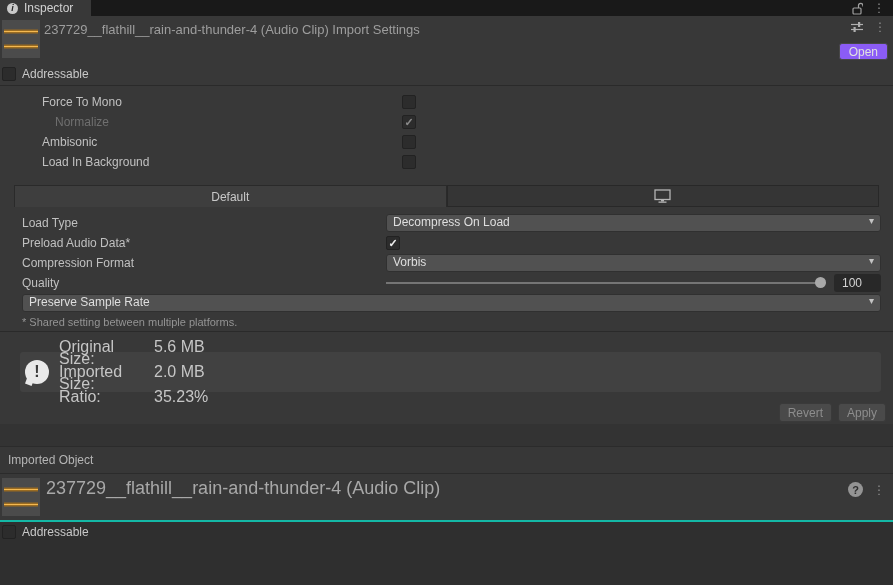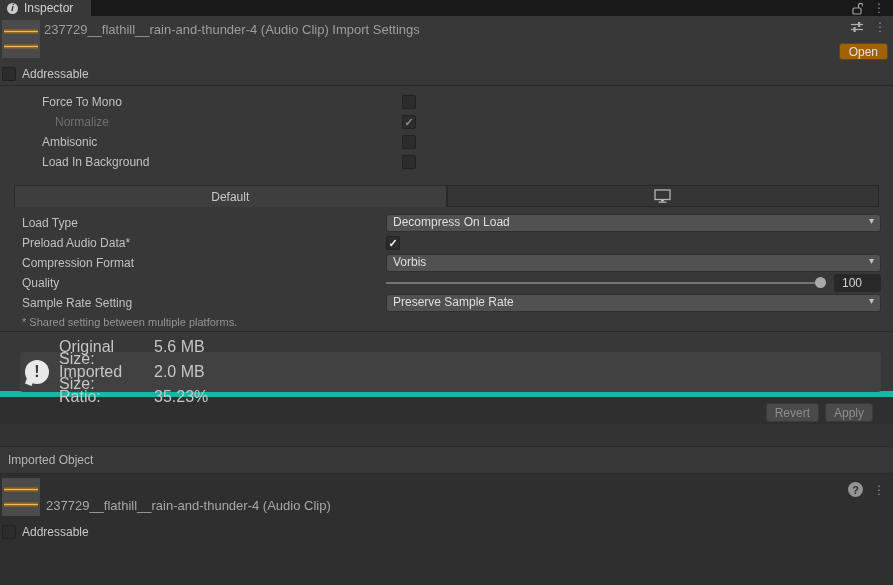--- a/index.html
+++ b/index.html
@@ -11,30 +11,30 @@
     color:#c2c2c2;
     overflow:hidden;
   }
   
   .tabbar { height:16px; background:#191919; display:flex; justify-content:space-between; align-items:stretch; }
   .tab-inspector { background:#383838; display:flex; align-items:center; gap:6px; padding:0 18px 0 7px; color:#d2d2d2; font-size:12px; }
   .circle-icon { width:11px; height:11px; border-radius:50%; background:#c9c9c9; color:#262626; font-size:9px; font-weight:bold; font-style:italic; display:inline-flex; align-items:center; justify-content:center; line-height:1; }
   .tabbar-right { display:flex; align-items:center; gap:10px; padding-right:8px; }
   .kebab { color:#8f8f8f; font-size:12px; line-height:1; cursor:default; }
   
-  .inspector-body { height:381px; background:#383838; border-bottom:6px solid #14b8a6; position:relative; }
+  .inspector-body { height:506px; background:#383838; border-bottom:2px solid #14b8a6; position:relative; }
   
   .asset-header { position:relative; height:46px; }
   .clip-icon { position:absolute; left:2px; top:4px; width:38px; height:38px; background:#4b4b4b; }
   .wave { position:absolute; left:2px; right:2px; height:5px;
           background:linear-gradient(to bottom, rgba(150,100,30,.25) 0%, #9a6c22 30%, #f0b04a 48%, #f7c159 52%, #9a6c22 70%, rgba(150,100,30,.25) 100%); }
   .wave.w1 { top:9px; } .wave.w2 { top:24px; }
   .asset-title { position:absolute; left:44px; top:6px; font-size:13px; color:#9d9d9d; white-space:nowrap; }
   .header-icons { position:absolute; right:7px; top:5px; display:flex; align-items:center; gap:10px; }
-  .open-btn { position:absolute; right:5px; top:27px; height:17px; padding:0 9px; background:#a16207; border:1px solid #474747; border-radius:3px; color:#e0e0e0; font-size:12px; display:flex; align-items:center; }
+  .open-btn { position:absolute; right:5px; top:27px; height:17px; padding:0 9px; background:#8b5cf6; border:1px solid #474747; border-radius:3px; color:#e0e0e0; font-size:12px; display:flex; align-items:center; }
   
   .cb { width:14px; height:14px; background:#2c2c2c; border:1px solid #222; border-radius:2px; display:inline-flex; align-items:center; justify-content:center; font-size:11px; line-height:1; flex:0 0 14px; }
   .cb .mark { color:#ededed; font-weight:bold; transform:translateY(-0.5px); }
   .cb.dim .mark { color:#8a8a8a; }
   
   .addr-row { display:flex; align-items:center; gap:6px; height:23px; padding-left:2px; }
   .addr-row .lbl { color:#c8c8c8; }
   .sep { height:1px; background:#2a2a2a; }
   
   .props { padding:6px 0 0 0; }
@@ -62,28 +62,28 @@
   .note-row { height:18px; padding-left:22px; display:flex; align-items:center; font-size:11px; color:#949494; }
   
   .help-box { margin:20px 12px 0 20px; height:40px; background:#414141; border-radius:3px; display:flex; align-items:center; gap:10px; padding-left:5px; }
   .alert-icon { position:relative; width:24px; height:24px; border-radius:50%; background:#e9e9e9; color:#3a3a3a; font-weight:bold; font-size:16px; display:flex; align-items:center; justify-content:center; flex:0 0 24px; }
   .alert-icon:after { content:""; position:absolute; left:1px; bottom:-1px; width:7px; height:7px; background:#e9e9e9; transform:rotate(20deg); }
   .alert-icon .bang { position:relative; z-index:1; }
   .hb-rows { font-size:16px; line-height:12.5px; color:#c6c6c6; }
   .hb-row { display:flex; }
   .hb-row .hl { width:95px; }
   
-  .actions { margin-top:11px; display:flex; justify-content:flex-end; gap:6px; padding-right:20px; }
+  .actions { margin-top:11px; display:flex; justify-content:flex-end; gap:6px; padding-right:7px; }
   .btn { height:19px; padding:0 8px; background:#4a4a4a; border:1px solid #3a3a3a; border-radius:3px; color:#8d8d8d; font-size:12px; display:flex; align-items:center; }
   
   .footer-band { margin-top:2px; height:22px; background:#333333; }
   .io-header { height:28px; background:#373737; border-top:1px solid #2b2b2b; border-bottom:1px solid #2b2b2b; display:flex; align-items:center; padding-left:8px; color:#b5b5b5; }
   .io-row { position:relative; height:46px; }
   .io-row .clip-icon { top:4px; }
-  .io-title { position:absolute; left:46px; top:24px; font-size:13px; color:#a8a8a8; white-space:nowrap; }
+  .io-title { position:absolute; left:46px; top:4px; font-size:18px; color:#a8a8a8; white-space:nowrap; }
   .io-icons { position:absolute; right:8px; top:8px; display:flex; align-items:center; gap:10px; }
   .help-icon { width:15px; height:15px; border-radius:50%; background:#949494; color:#2e2e2e; font-size:11px; font-weight:bold; display:flex; align-items:center; justify-content:center; }
   svg { display:block; }
 </style>
 </head>
 <body>
 
 <div class="tabbar">
   <div class="tab-inspector">
     <span class="circle-icon">i</span>
@@ -195,21 +195,20 @@
       <span class="lbl">Quality</span>
       <div class="ctrl">
         <div class="slider">
           <div class="track"></div>
           <div class="handle"></div>
         </div>
         <div class="qvalue">100</div>
       </div>
     </div>
     <div class="srow">
-      <span class="lbl">Sample Rate Setting</span>
       <div class="ctrl">
         <div class="dropdown">
           <span class="dd-text">Preserve Sample Rate</span>
           <span class="dd-arrow">▾</span>
         </div>
       </div>
     </div>
     <div class="note-row">* Shared setting between multiple platforms.</div>
   </div>
   <div class="sep"></div>

